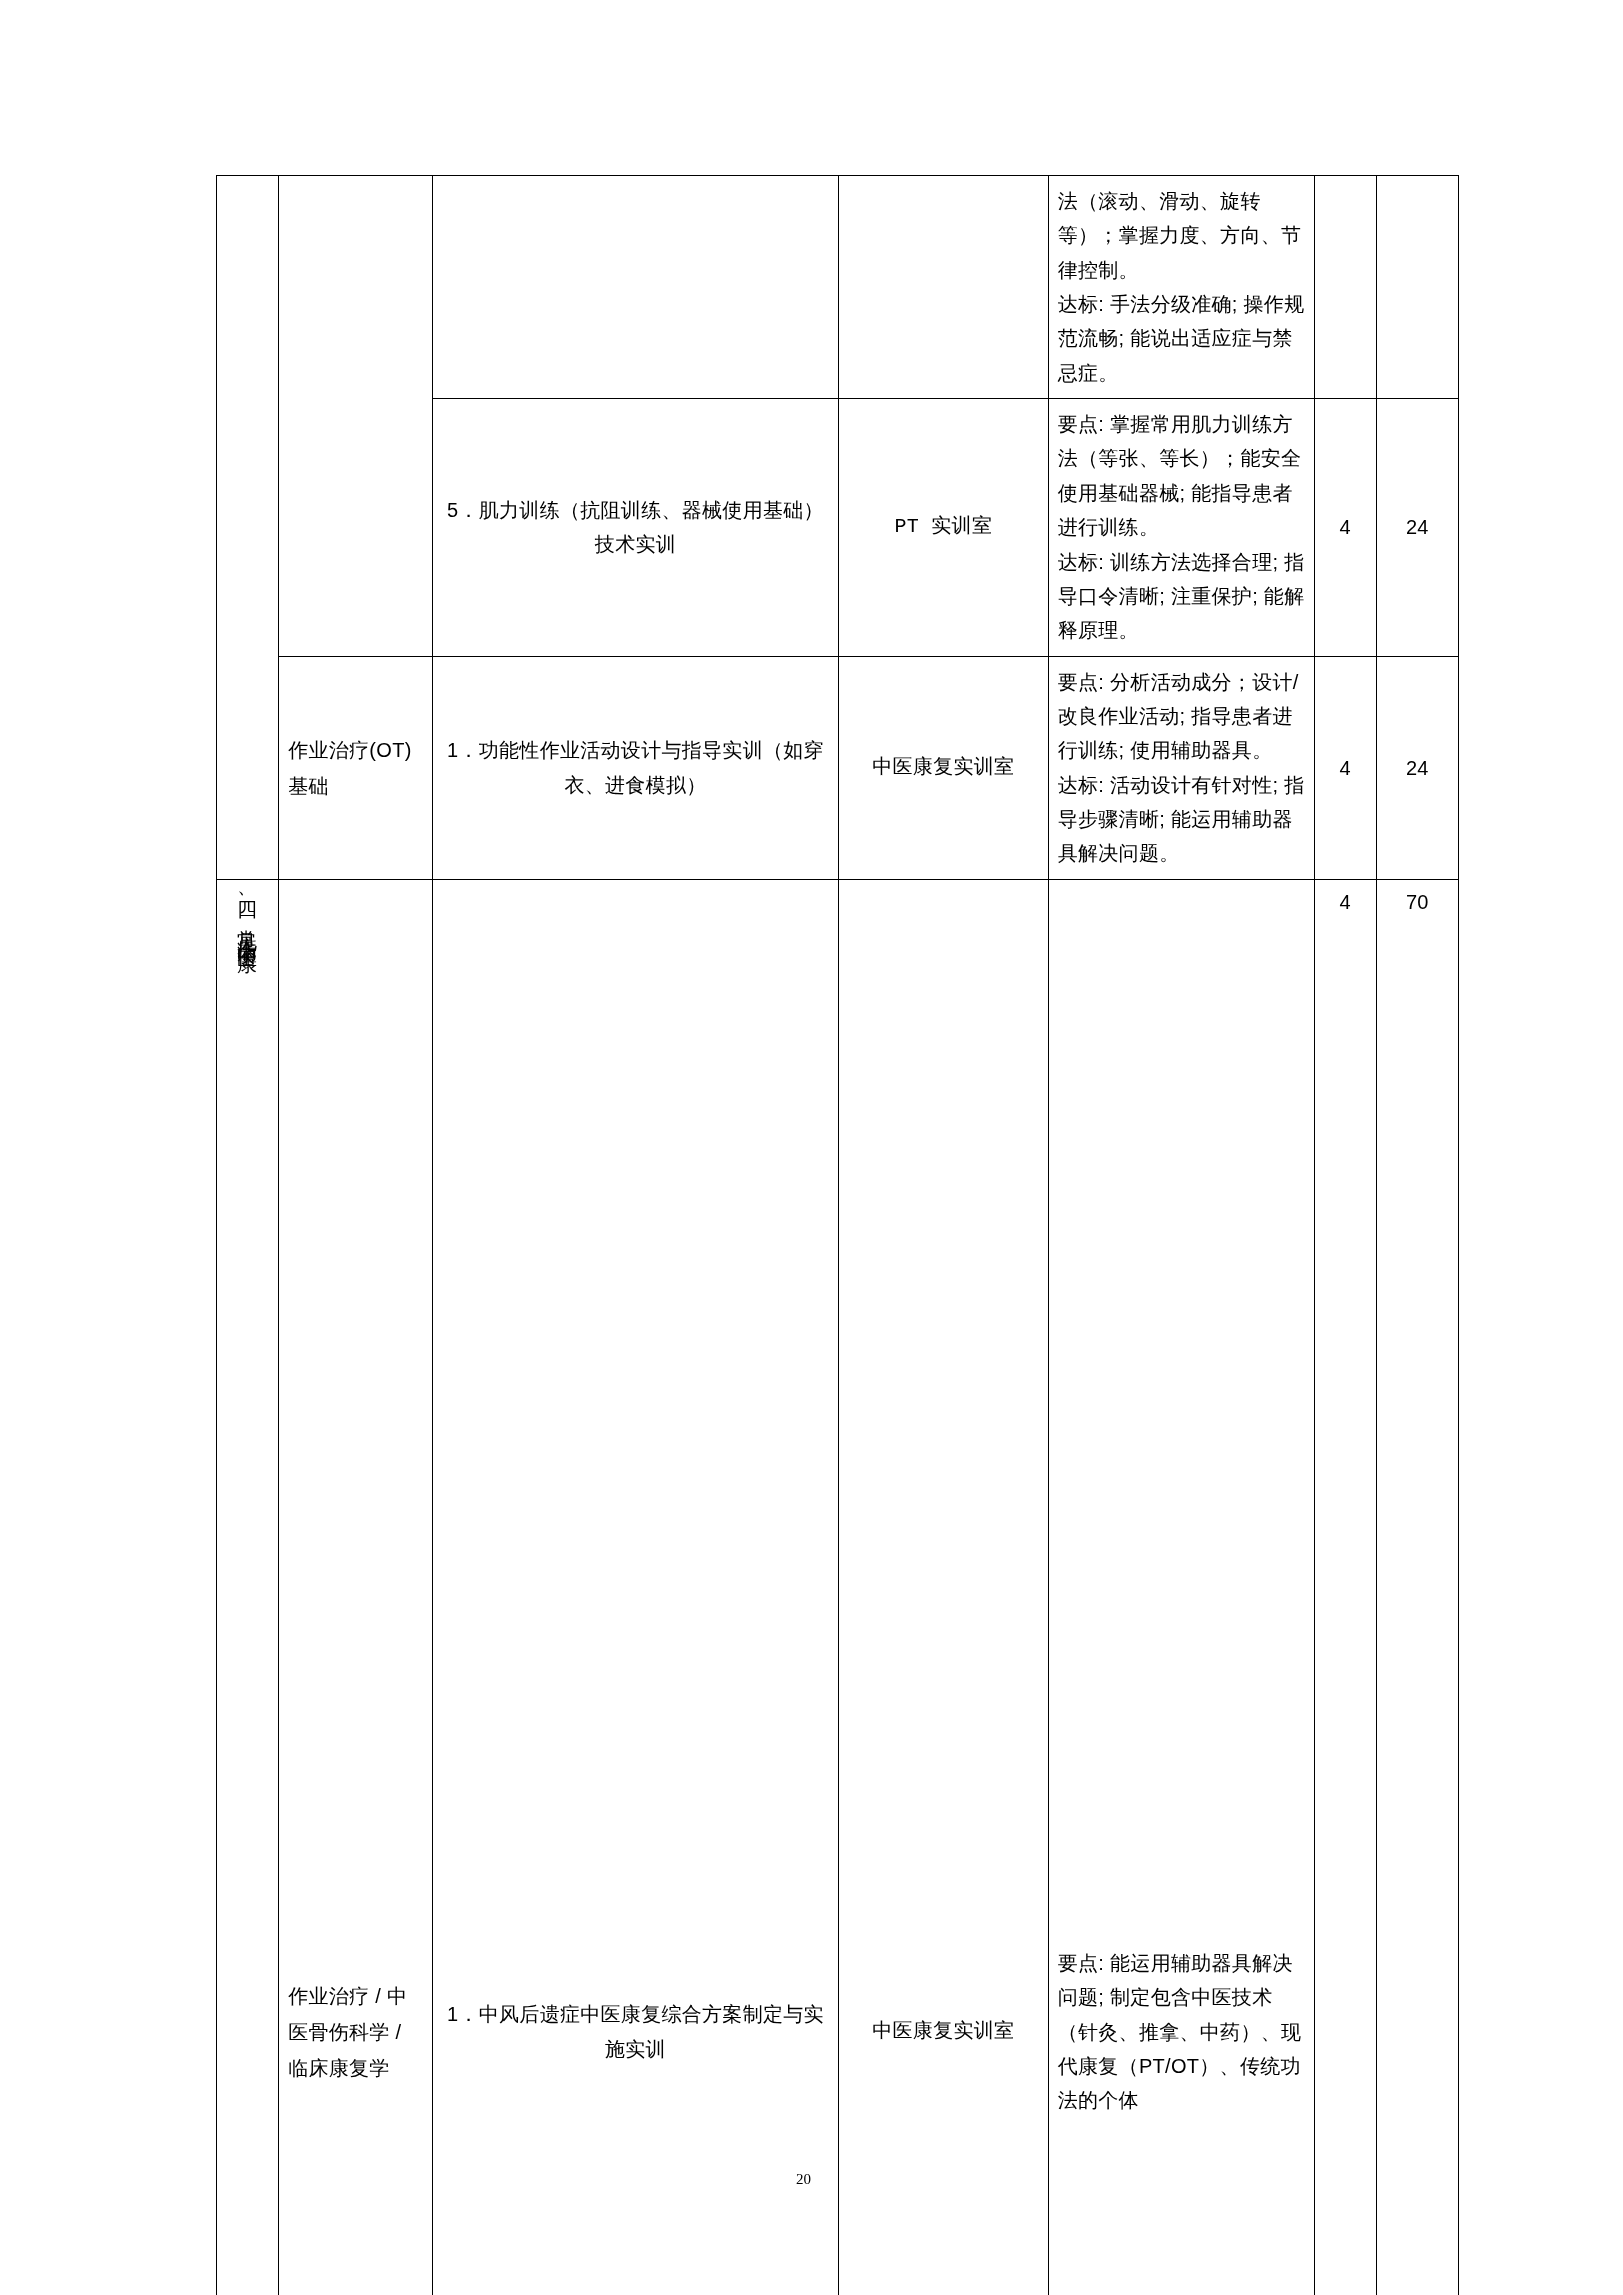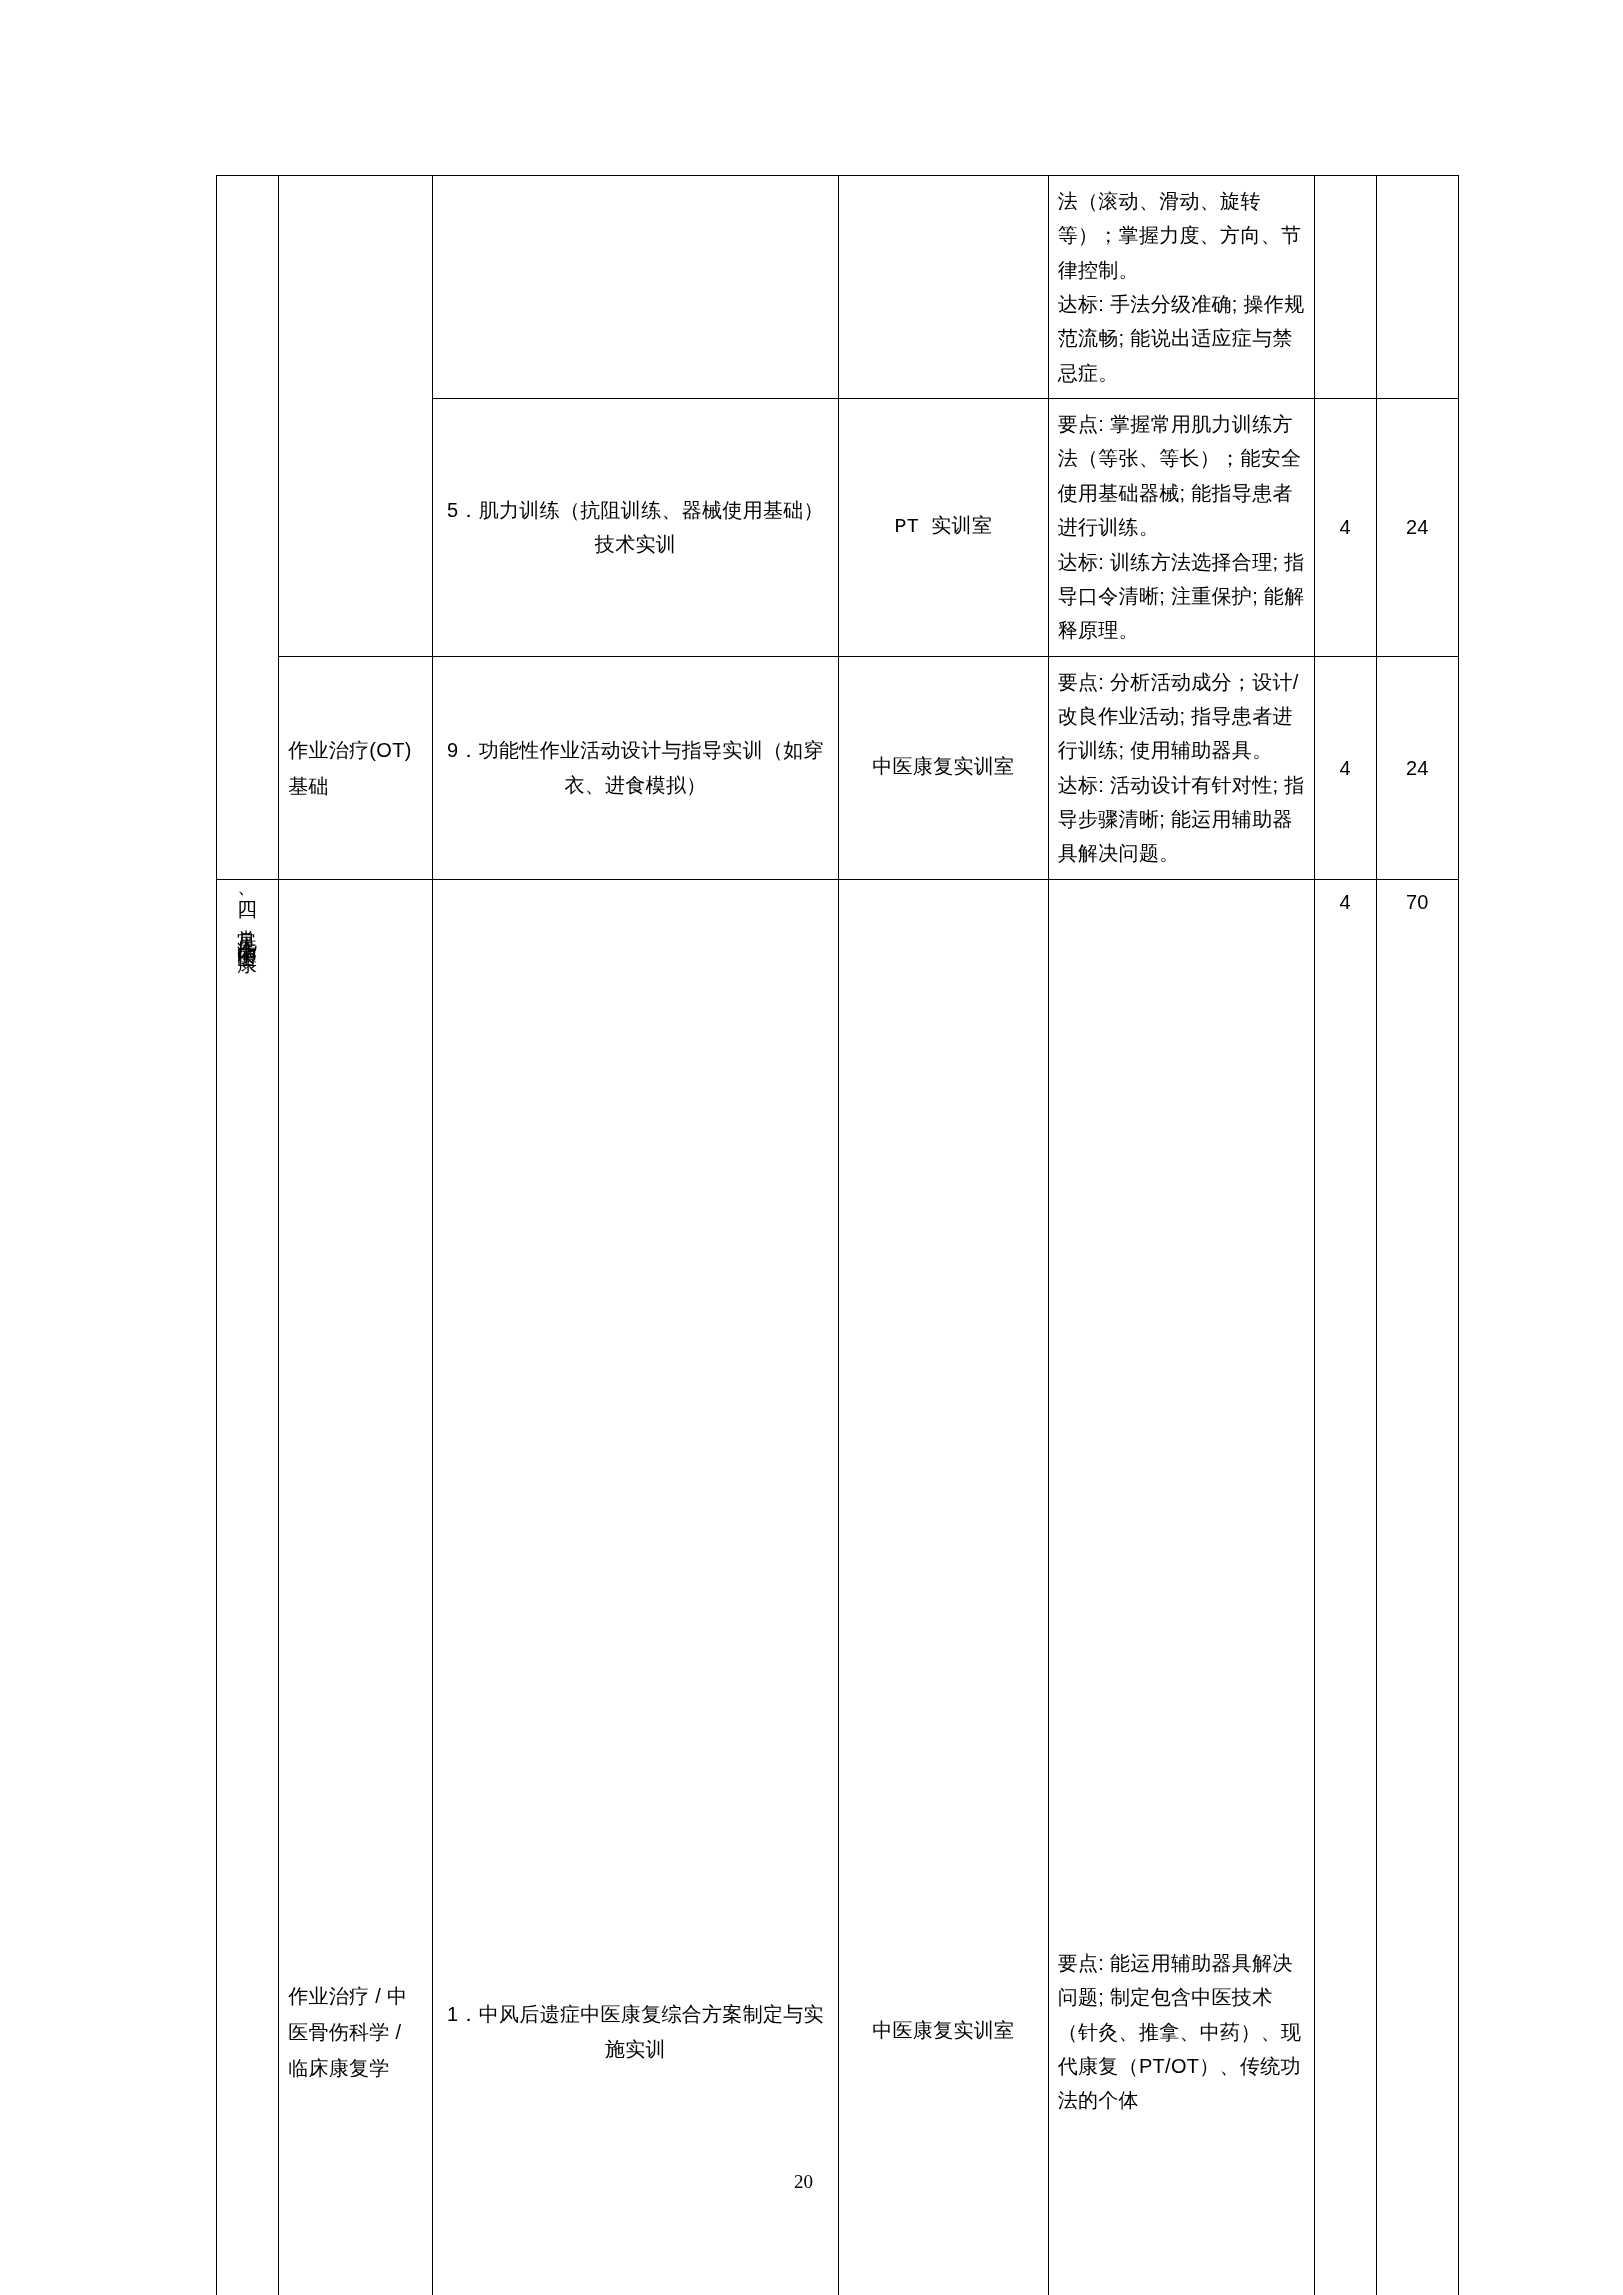--- a/index.html
+++ b/index.html
@@ -101,21 +101,21 @@
   }
   td.empty-cat, td.empty-course, td.empty-item, td.empty-place {
     background: #ffffff;
   }
   .page-number {
     position: absolute;
     left: 0;
     top: 2171px;
     width: 1607px;
     text-align: center;
-    font-size: 19px;
+    font-size: 15px;
     font-family: "Liberation Serif", serif;
   }
   .pt-label {
     font-family: "Liberation Serif", serif;
   }
 </style>
 </head>
 <body>
 
 <div class="page">
@@ -165,21 +165,21 @@
           <td class="num">
             <div class="cell-inner">24</div>
           </td>
         </tr>
 
         <tr>
           <td class="course">
             <div class="cell-inner">作业治疗(OT)基础</div>
           </td>
           <td class="item">
-            <div class="cell-inner">9．功能性作业活动设计与指导实训（如穿衣、进食模拟）</div>
+            <div class="cell-inner">1．功能性作业活动设计与指导实训（如穿衣、进食模拟）</div>
           </td>
           <td class="place">
             <div class="cell-inner">中医康复实训室</div>
           </td>
           <td class="req">
             <div class="cell-inner">要点: 分析活动成分；设计/改良作业活动; 指导患者进行训练; 使用辅助器具。<br>达标: 活动设计有针对性; 指导步骤清晰; 能运用辅助器具解决问题。</div>
           </td>
           <td class="num">
             <div class="cell-inner">4</div>
           </td>

